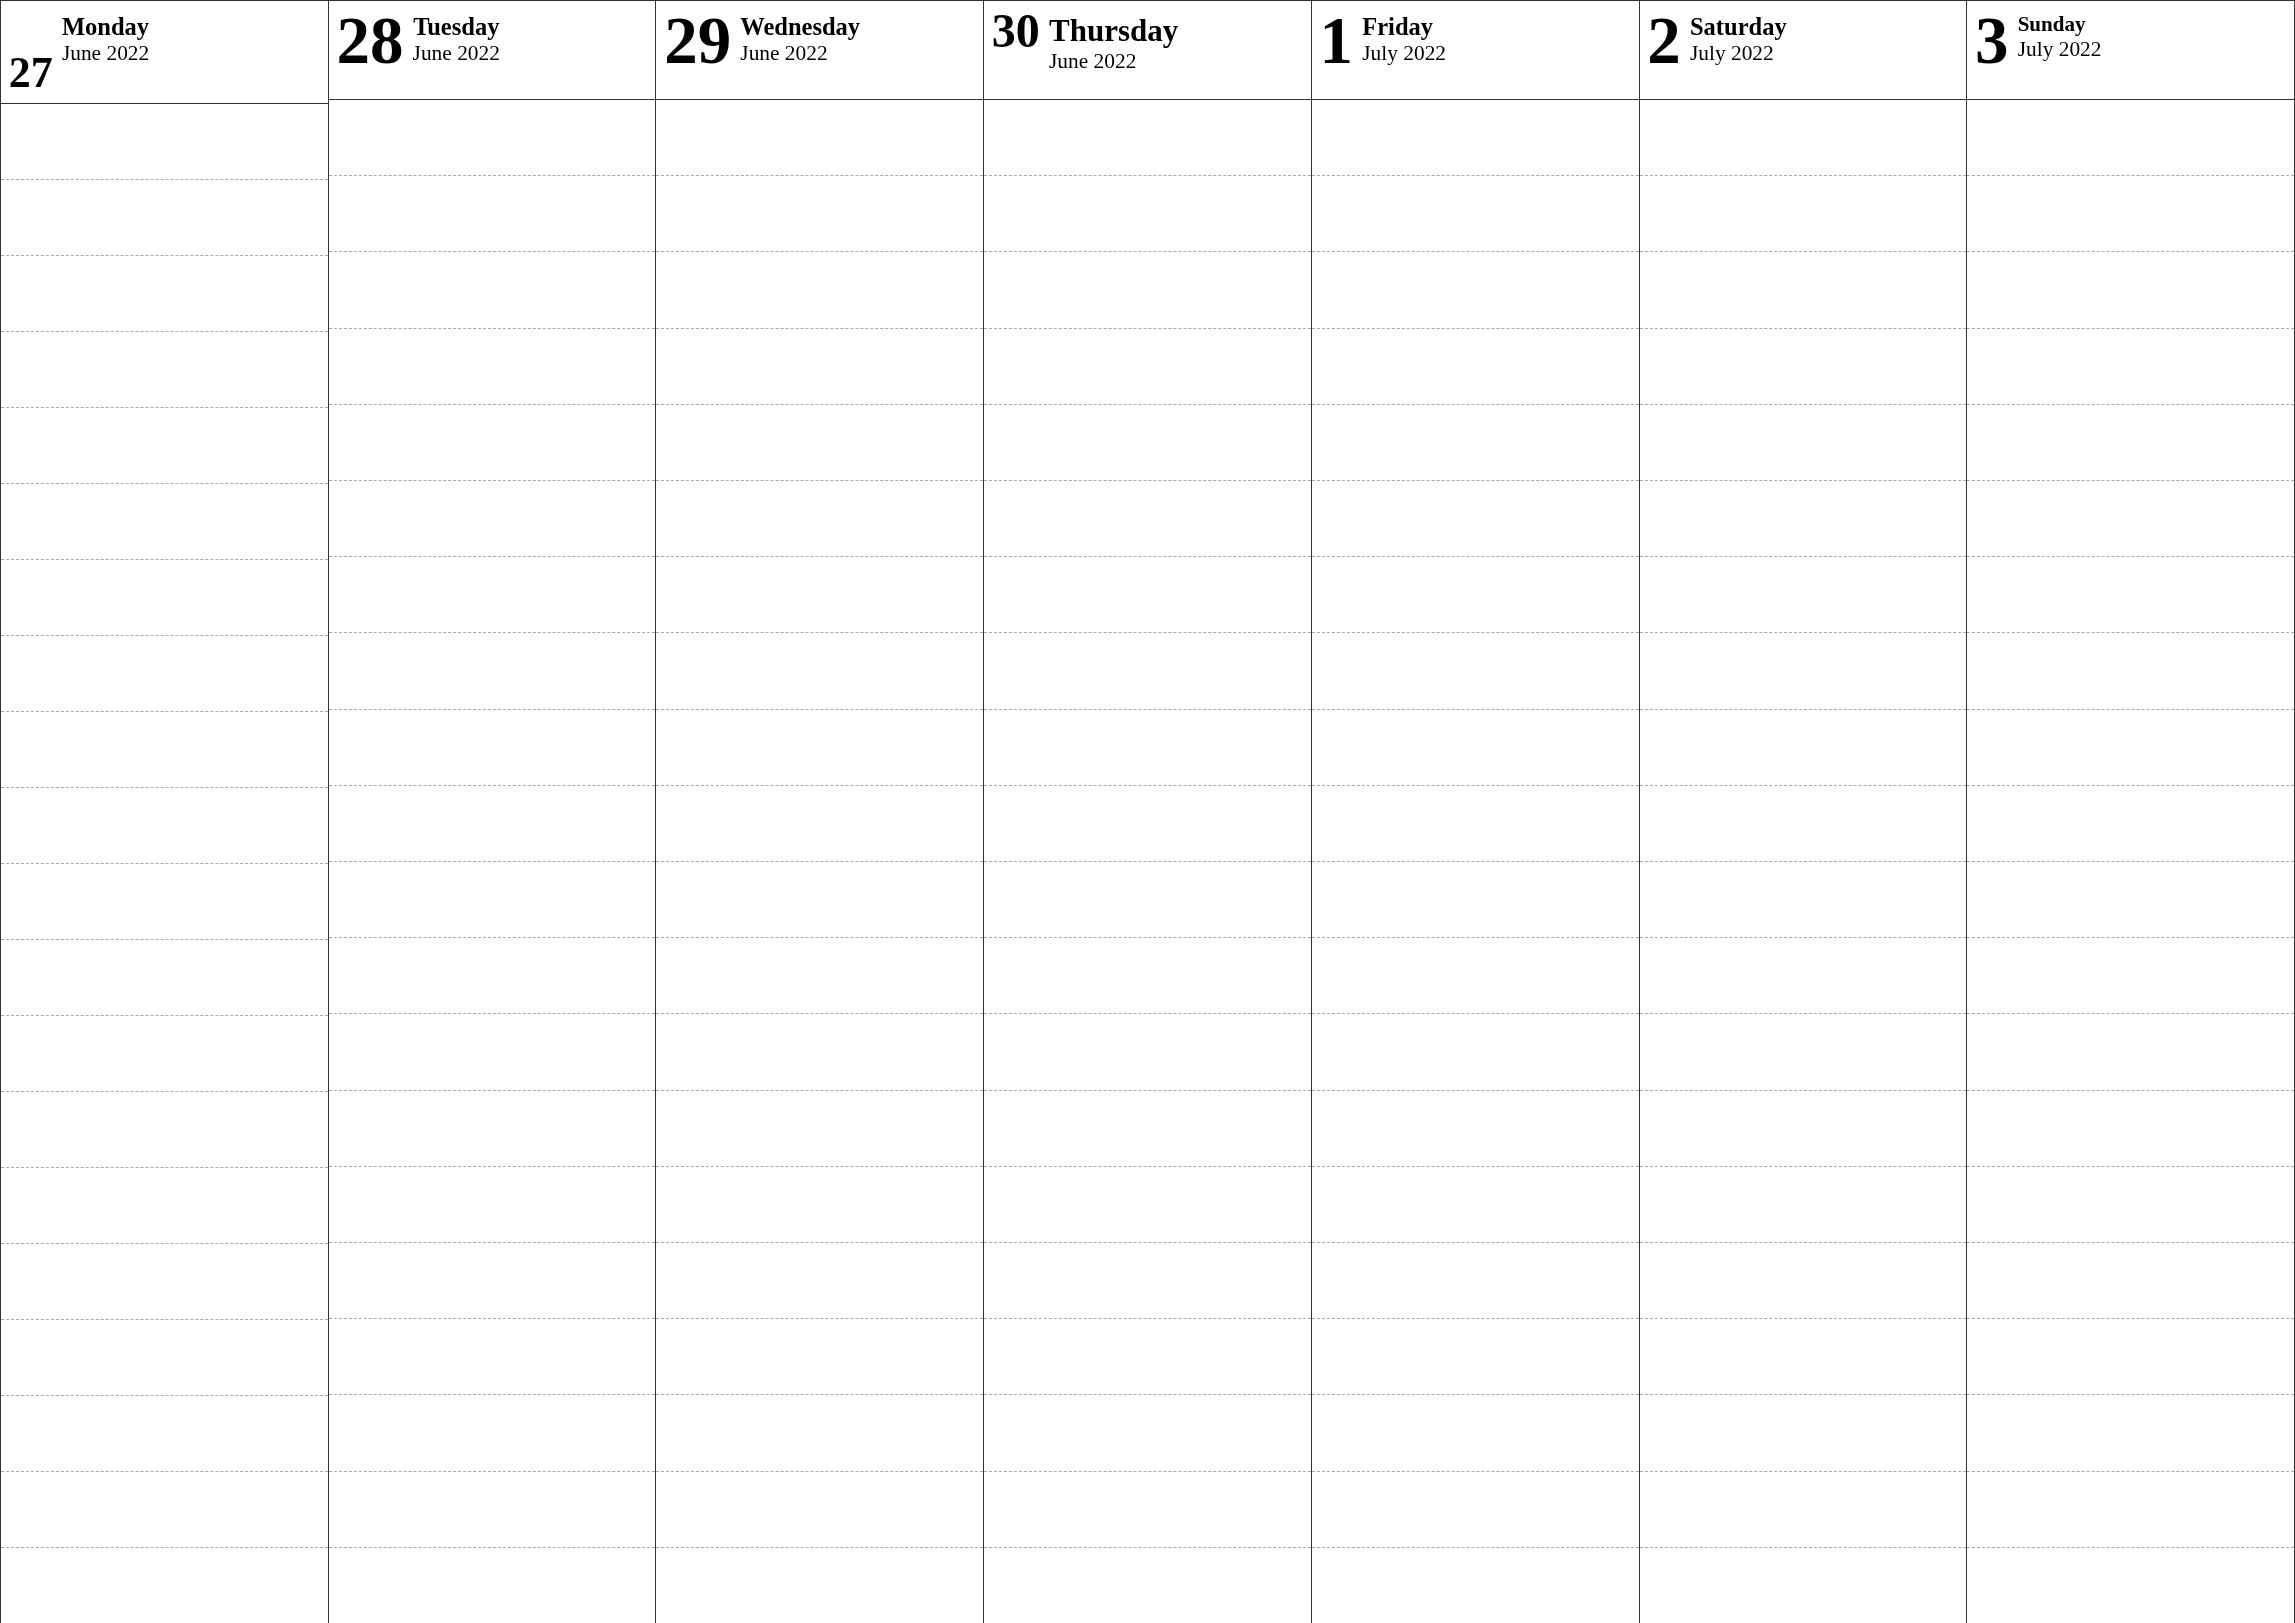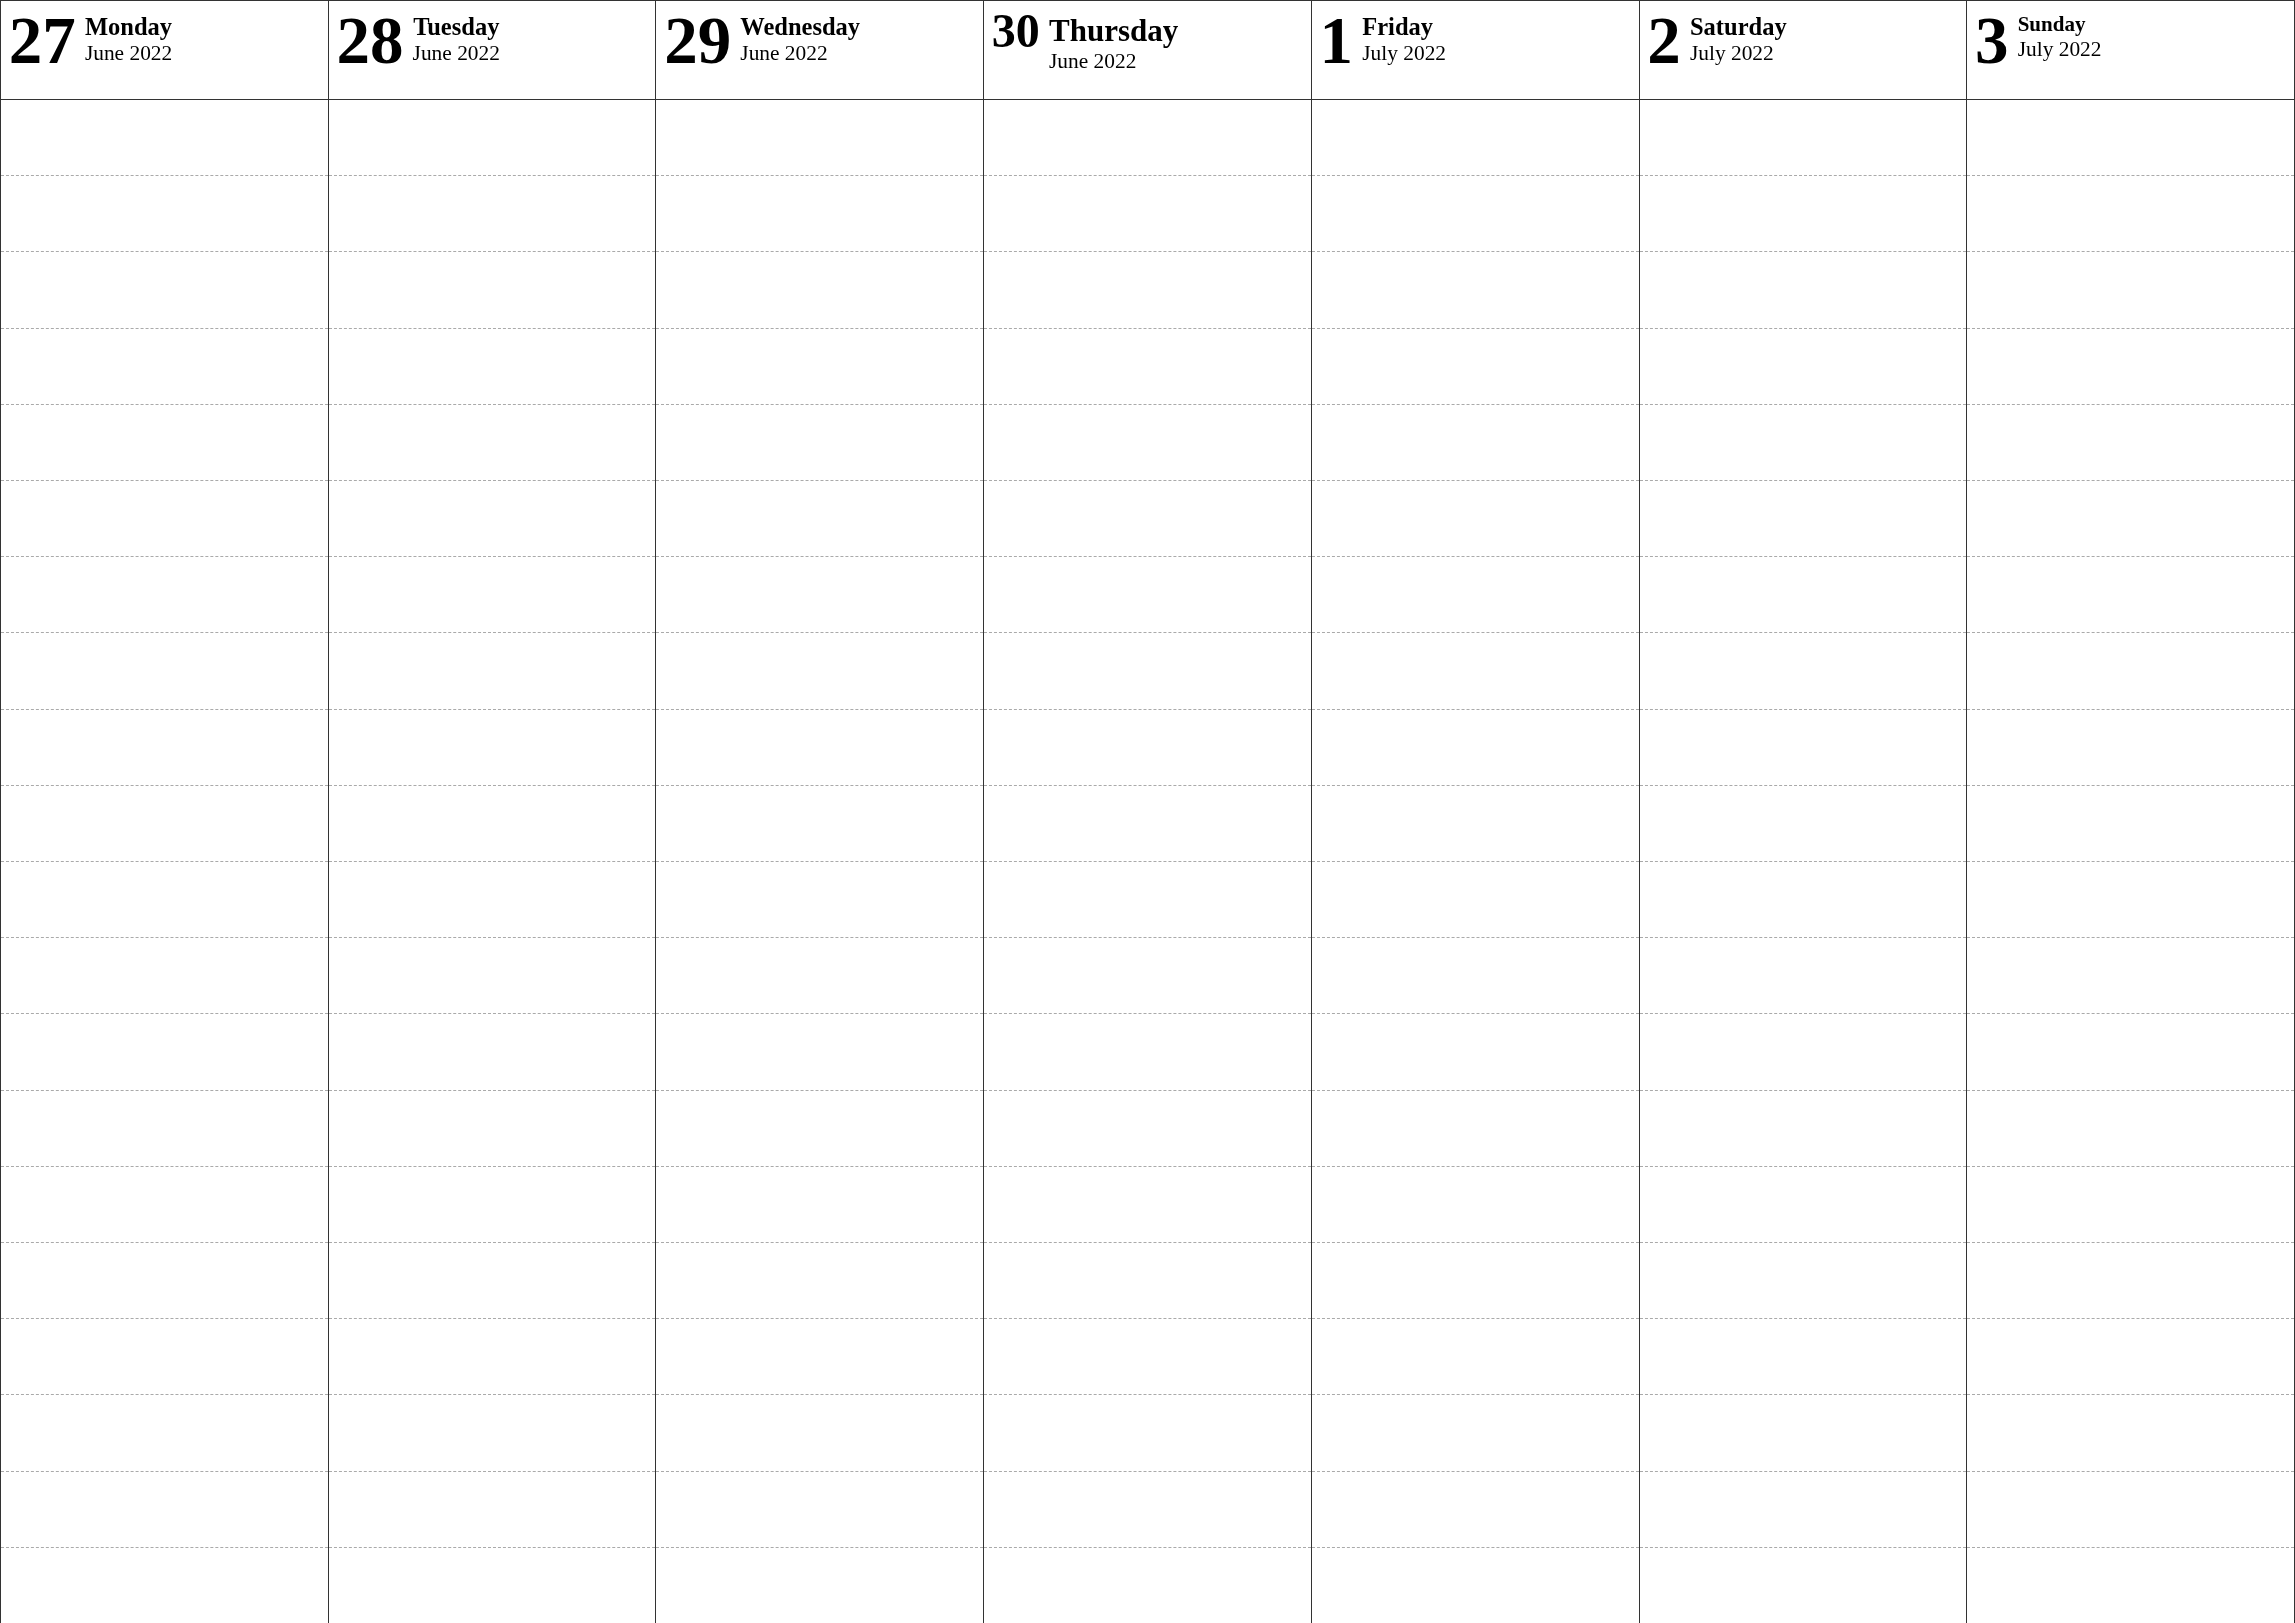--- a/index.html
+++ b/index.html
@@ -23,21 +23,21 @@
       flex-direction: column;
       border: 0.8px solid #333;
     }
   </style>
 </head>
 <body>
 
 <div class="calendar-container" id="calendar-root" style="display: flex; flex-direction: row; width: 2295px; height: 1624px; border: 0.8px solid rgb(51, 51, 51);">
 <div style="flex: 1 1 0%; display: flex; flex-direction: column; border-right: 0.8px solid rgb(51, 51, 51);">
       <div style="padding: 6.1px 7.7px 7.7px; display: flex; flex-direction: row; align-items: flex-start; border-bottom: 1.5px solid rgb(51, 51, 51); min-height: 99px;">
-        <span style="font-size: 67px; font-weight: 900; line-height: 1; margin-right: 9.2px; font-family: Georgia, serif;">27</span>
+        <span style="font-size: 44px; font-weight: 900; line-height: 1; margin-right: 9.2px; font-family: Georgia, serif; margin-top: 44px;">27</span>
         <div style="display: flex; flex-direction: column; justify-content: flex-start; padding-top: 4.6px;">
           <span style="font-size: 24.5px; font-weight: 700; font-family: Georgia, serif; line-height: 1.2;">Monday</span>
           <span style="font-size: 21.4px; font-weight: 400; font-family: Georgia, serif; line-height: 1.2;">June 2022</span>
         </div>
       </div>
       <div style="flex: 1 1 0%; display: flex; flex-direction: column;">
         <div style="flex: 1 1 0%; border-bottom: 0.8px dashed rgb(170, 170, 170);"></div>
         <div style="flex: 1 1 0%; border-bottom: 0.8px dashed rgb(170, 170, 170);"></div>
         <div style="flex: 1 1 0%; border-bottom: 0.8px dashed rgb(170, 170, 170);"></div>
         <div style="flex: 1 1 0%; border-bottom: 0.8px dashed rgb(170, 170, 170);"></div>

